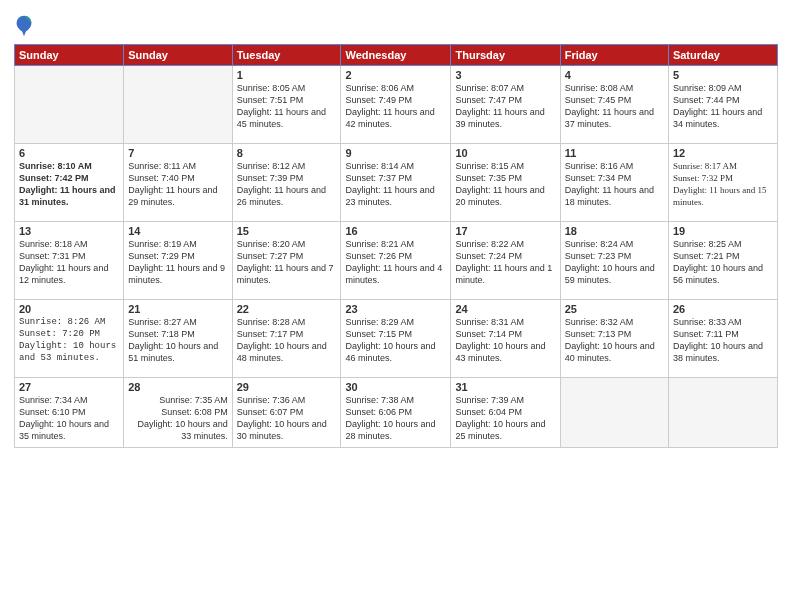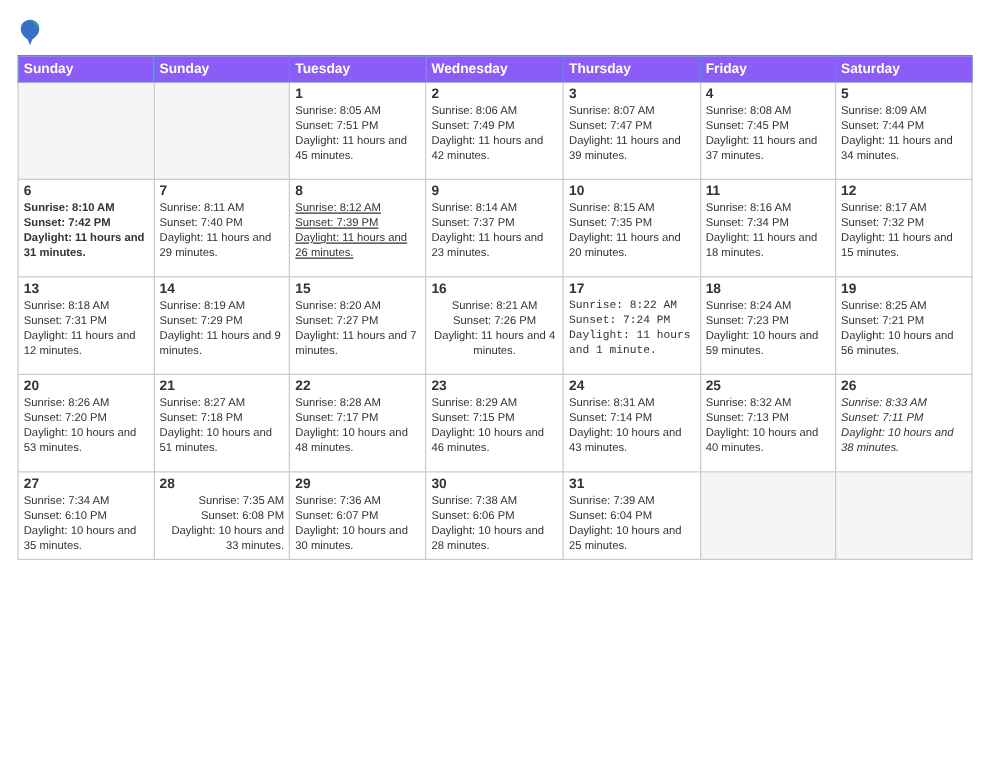--- a/index.html
+++ b/index.html
@@ -58,21 +58,21 @@
     }
     .location-title {
       font-size: 14px;
       color: #555;
     }
     .calendar {
       width: 100%;
       border-collapse: collapse;
     }
     .calendar th {
-      background: #8b5cf6;
+      background: #b91c1c;
       color: #fff;
       font-size: 11px;
       font-weight: bold;
       padding: 4px 4px;
       text-align: left;
       border: 1px solid #5a87d5;
     }
     .calendar td {
       border: 1px solid #ccc;
       vertical-align: top;
@@ -177,21 +177,21 @@
 Daylight: 11 hours and 31 minutes.</div>
           </td>
           <td>
             <span class="day-num">7</span>
             <div class="day-info" style="white-space: pre-line;">Sunrise: 8:11 AM
 Sunset: 7:40 PM
 Daylight: 11 hours and 29 minutes.</div>
           </td>
           <td>
             <span class="day-num">8</span>
-            <div class="day-info" style="white-space: pre-line; text-decoration: underline;">Sunrise: 8:12 AM
+            <div class="day-info" style="white-space: pre-line;">Sunrise: 8:12 AM
 Sunset: 7:39 PM
 Daylight: 11 hours and 26 minutes.</div>
           </td>
           <td>
             <span class="day-num">9</span>
             <div class="day-info" style="white-space: pre-line;">Sunrise: 8:14 AM
 Sunset: 7:37 PM
 Daylight: 11 hours and 23 minutes.</div>
           </td>
           <td>
@@ -201,21 +201,21 @@
 Daylight: 11 hours and 20 minutes.</div>
           </td>
           <td>
             <span class="day-num">11</span>
             <div class="day-info" style="white-space: pre-line;">Sunrise: 8:16 AM
 Sunset: 7:34 PM
 Daylight: 11 hours and 18 minutes.</div>
           </td>
           <td>
             <span class="day-num">12</span>
-            <div class="day-info" style="white-space: pre-line;">Sunrise: 8:17 AM
+            <div class="day-info" style="white-space: pre-line; font-family: Liberation Serif, serif;">Sunrise: 8:17 AM
 Sunset: 7:32 PM
 Daylight: 11 hours and 15 minutes.</div>
           </td>
         </tr>
         <tr>
           <td>
             <span class="day-num">13</span>
             <div class="day-info" style="white-space: pre-line;">Sunrise: 8:18 AM
 Sunset: 7:31 PM
 Daylight: 11 hours and 12 minutes.</div>
@@ -227,47 +227,47 @@
 Daylight: 11 hours and 9 minutes.</div>
           </td>
           <td>
             <span class="day-num">15</span>
             <div class="day-info" style="white-space: pre-line;">Sunrise: 8:20 AM
 Sunset: 7:27 PM
 Daylight: 11 hours and 7 minutes.</div>
           </td>
           <td>
             <span class="day-num">16</span>
-            <div class="day-info" style="white-space: pre-line; text-align: center;">Sunrise: 8:21 AM
+            <div class="day-info" style="white-space: pre-line;">Sunrise: 8:21 AM
 Sunset: 7:26 PM
 Daylight: 11 hours and 4 minutes.</div>
           </td>
           <td>
             <span class="day-num">17</span>
-            <div class="day-info" style="white-space: pre-line; font-family: Liberation Mono, monospace;">Sunrise: 8:22 AM
+            <div class="day-info" style="white-space: pre-line;">Sunrise: 8:22 AM
 Sunset: 7:24 PM
 Daylight: 11 hours and 1 minute.</div>
           </td>
           <td>
             <span class="day-num">18</span>
             <div class="day-info" style="white-space: pre-line;">Sunrise: 8:24 AM
 Sunset: 7:23 PM
 Daylight: 10 hours and 59 minutes.</div>
           </td>
           <td>
             <span class="day-num">19</span>
             <div class="day-info" style="white-space: pre-line;">Sunrise: 8:25 AM
 Sunset: 7:21 PM
 Daylight: 10 hours and 56 minutes.</div>
           </td>
         </tr>
         <tr>
           <td>
             <span class="day-num">20</span>
-            <div class="day-info" style="white-space: pre-line;">Sunrise: 8:26 AM
+            <div class="day-info" style="white-space: pre-line; font-family: Liberation Mono, monospace;">Sunrise: 8:26 AM
 Sunset: 7:20 PM
 Daylight: 10 hours and 53 minutes.</div>
           </td>
           <td>
             <span class="day-num">21</span>
             <div class="day-info" style="white-space: pre-line;">Sunrise: 8:27 AM
 Sunset: 7:18 PM
 Daylight: 10 hours and 51 minutes.</div>
           </td>
           <td>
@@ -289,21 +289,21 @@
 Daylight: 10 hours and 43 minutes.</div>
           </td>
           <td>
             <span class="day-num">25</span>
             <div class="day-info" style="white-space: pre-line;">Sunrise: 8:32 AM
 Sunset: 7:13 PM
 Daylight: 10 hours and 40 minutes.</div>
           </td>
           <td>
             <span class="day-num">26</span>
-            <div class="day-info" style="white-space: pre-line; font-style: italic;">Sunrise: 8:33 AM
+            <div class="day-info" style="white-space: pre-line;">Sunrise: 8:33 AM
 Sunset: 7:11 PM
 Daylight: 10 hours and 38 minutes.</div>
           </td>
         </tr>
         <tr>
           <td class="last-row">
             <span class="day-num">27</span>
             <div class="day-info" style="white-space: pre-line;">Sunrise: 7:34 AM
 Sunset: 6:10 PM
 Daylight: 10 hours and 35 minutes.</div>

